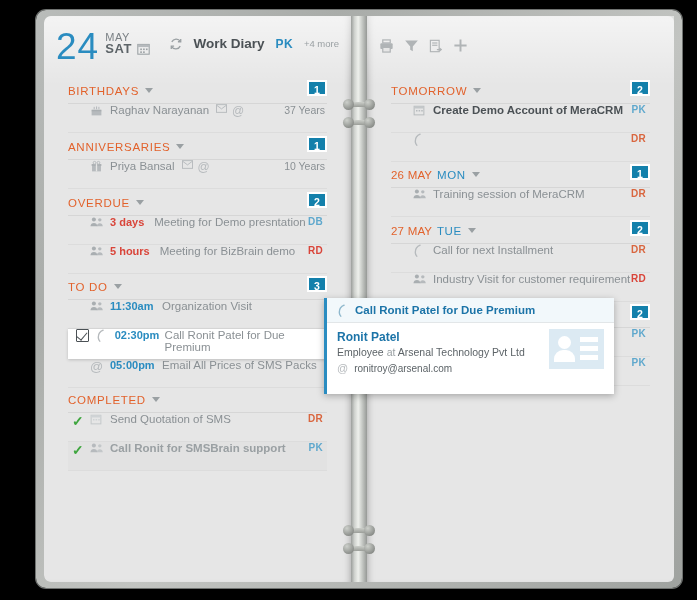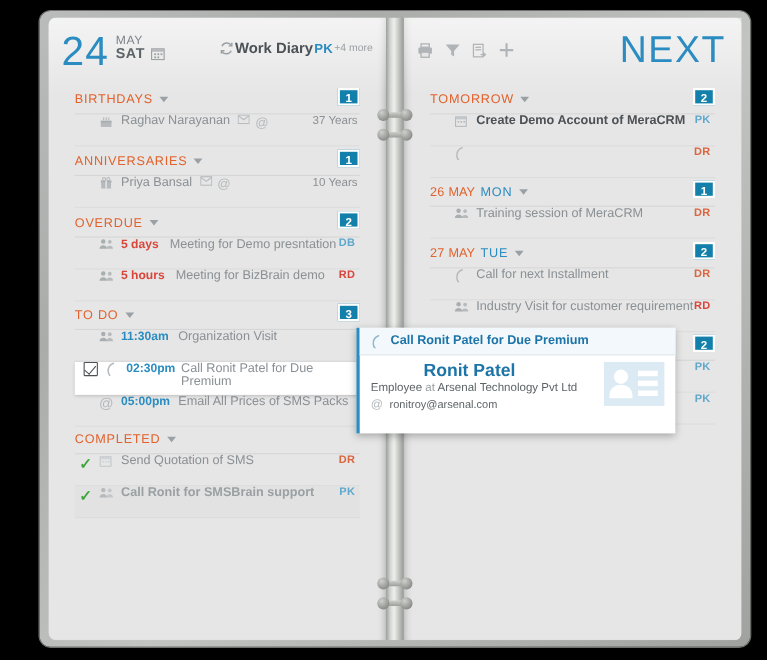--- a/index.html
+++ b/index.html
@@ -71,21 +71,21 @@
   .daynum {
     font-size: 37px; color:#2a8cc0; letter-spacing:1px;
     font-weight:300; line-height:38px; float:left;
     font-family:"Liberation Sans", sans-serif;
   }
   .daywrap { float:left; margin-left:6px; margin-top:4px; line-height:11px; }
   .mon { font-size:11px; color:#7b8185; letter-spacing:.6px; }
   .dow { font-size:13px; color:#5d6468; letter-spacing:.6px; font-weight:bold; }
   .cal-ico { float:left; margin:14px 0 0 5px; color:#9aa0a3; }
 
-  .diary { position:absolute; right:0; top:8px; display:flex; align-items:center; gap:1px; }
+  .diary { position:absolute; right:0; top:8px; display:flex; align-items:center; gap:11px; }
   .diary-label { font-size:13.5px; color:#4b5155; font-weight:bold; }
   .diary-pk { font-size:12px; color:#2a8cc0; font-weight:bold; letter-spacing:.3px; }
   .diary-more { font-size:9.5px; color:#9aa0a3; }
 
   
   .rhead { position:absolute; left:12px; top:12px; right:12px; height:44px; }
   .tools { display:flex; gap:10px; align-items:center; margin-top:10px; color:#b0b4b6; }
   .next-word {
     position:absolute; right:2px; top:-2px;
     font-size:34px; color:#2a8cc0; font-weight:300; letter-spacing:1.5px;
@@ -161,21 +161,21 @@
     position:absolute; left:280px; top:282px; width:290px; height:96px;
     background:#fff; border-left:3px solid #2a8cc0;
     box-shadow:0 2px 7px rgba(0,0,0,.28); z-index:20;
   }
   .popup-hd {
     height:25px; background:#f2f8fb; border-bottom:1px solid #e2e6e8;
     display:flex; align-items:center; padding-left:10px; gap:7px;
   }
   .popup-hd-txt { font-size:11.5px; font-weight:bold; color:#1c74a8; }
   .popup-body { padding:7px 10px 0 10px; position:relative; }
-  .pname { font-size:16px; font-weight:bold; color:#1c74a8; line-height:15px;margin-left:48px; }
+  .pname { font-size:12px; font-weight:bold; color:#1c74a8; line-height:15px; }
   .prole { font-size:10.5px; color:#5d6468; line-height:15px; }
   .prole .at { color:#9aa0a3; }
   .pcontact { margin-top:7px; font-size:10px; line-height:13px; display:flex; align-items:center; gap:6px; }
   .pphone { color:#e2622c; font-weight:bold; }
   .pmail { color:#5d6468; }
   .vcard {
     position:absolute; right:10px; top:6px; width:55px; height:40px;
     background:#dceaf3;
   }
   .vcard .head { position:absolute; left:9px; top:7px; width:13px; height:13px; border-radius:50%; background:#fff; }
@@ -289,21 +289,21 @@
       </div>
       <div class="row">
         <span class="ic">
           <svg width="14" height="11" viewBox="0 0 18 13">
               <circle cx="5" cy="4" r="2.6" fill="#a9aeb1"></circle>
               <path d="M0.6 12.6c0-2.6 2-4.2 4.4-4.2s4.4 1.6 4.4 4.2z" fill="#a9aeb1"></path>
               <circle cx="12.6" cy="4.4" r="2.2" fill="#b6babd"></circle>
               <path d="M8.8 12.6c0-2.3 1.7-3.7 3.8-3.7s3.8 1.4 3.8 3.7z" fill="#b6babd"></path>
             </svg>
         </span>
-        <span class="time red">5 days</span>
+        <span class="time red">3 days</span>
         <span class="txt">Meeting for Demo presntation</span>
         <span class="ini db">DB</span>
       </div>
       <div class="row">
         <span class="ic">
           <svg width="14" height="11" viewBox="0 0 18 13">
               <circle cx="5" cy="4" r="2.6" fill="#a9aeb1"></circle>
               <path d="M0.6 12.6c0-2.6 2-4.2 4.4-4.2s4.4 1.6 4.4 4.2z" fill="#a9aeb1"></path>
               <circle cx="12.6" cy="4.4" r="2.2" fill="#b6babd"></circle>
               <path d="M8.8 12.6c0-2.3 1.7-3.7 3.8-3.7s3.8 1.4 3.8 3.7z" fill="#b6babd"></path>
@@ -412,21 +412,20 @@
               <rect x="3.6" y="6" width="6" height="1.3" fill="#b0b4b6"></rect>
               <path d="M9 11.6h5M11.8 9.6l2.3 2-2.3 2" fill="none" stroke="#b0b4b6" stroke-width="1.3"></path>
             </svg>
         </span>
         <span>
           <svg width="15" height="15" viewBox="0 0 16 16">
               <path d="M8 1.5v13M1.5 8h13" stroke="#b0b4b6" stroke-width="2.1"></path>
             </svg>
         </span>
       </div>
-      <div class="next-word">NEXT</div>
     </div>
 
     <div class="sec" style="position:absolute;top:62px;left:12px;right:12px;">
       <div class="sec-hd">
         <span class="sec-title">TOMORROW</span>
         <span class="caret"></span>
         <span class="badge">2</span>
       </div>
       <div class="row">
         <span class="ic">

